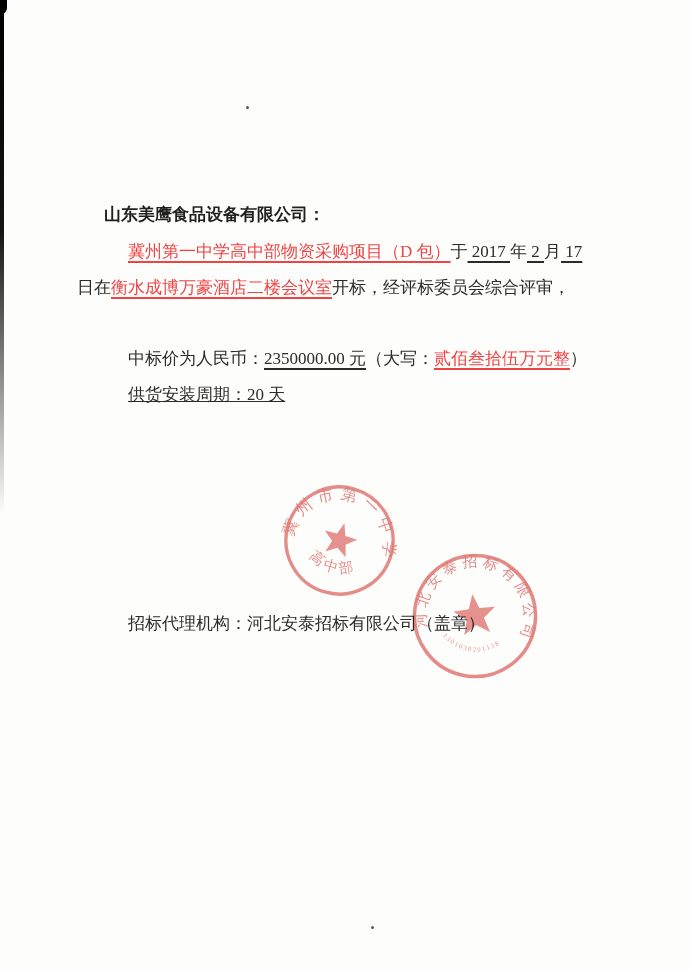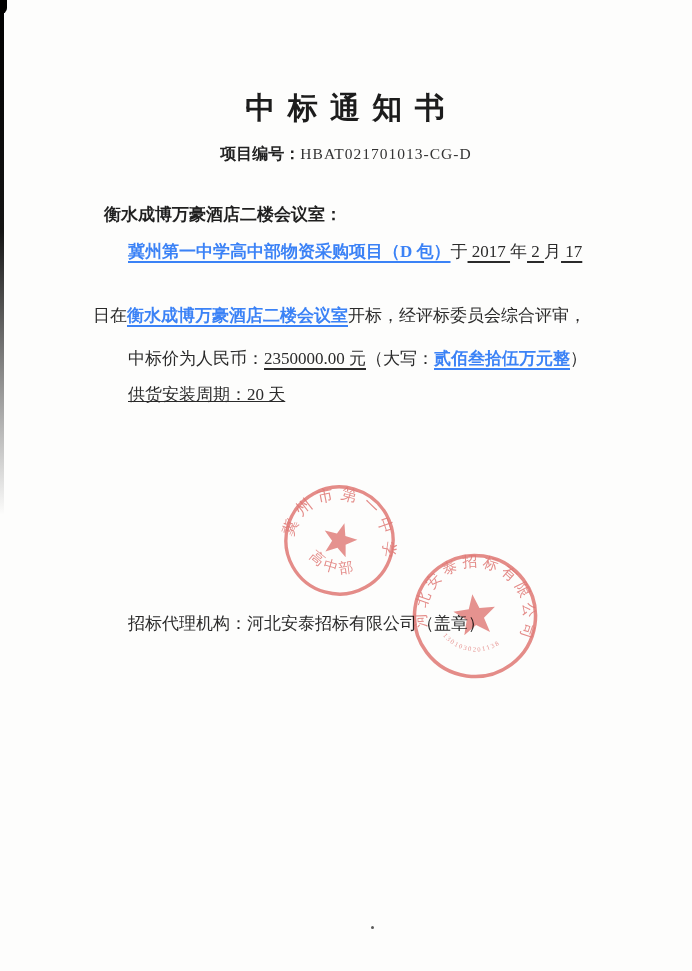--- a/index.html
+++ b/index.html
@@ -41,29 +41,29 @@
   }
   .project-value{
     font-family:"Liberation Serif","DejaVu Serif",serif;
     font-size:15.5px;letter-spacing:1px;color:#333;
   }
 
   .line{
     position:absolute;white-space:nowrap;
     font-size:17px;line-height:24px;color:#2b2b2b;
   }
-  .bold{font-weight:700;color:#3b82f6;}
+  .bold{font-weight:400;color:#ef4444;}
   .ul{
     text-decoration:underline;
     text-underline-offset:4px;
     text-decoration-thickness:1.5px;
   }
   .addressee{left:104px;top:203px;font-weight:700;color:#1f1f1f;}
   .l-indent{left:128px;}
-  .l-flush{left:93px;margin-top:28px;}
+  .l-flush{left:77px;}
   .t-l2{top:240px;}
   .t-l3{top:276px;}
   .t-l4{top:311px;}
   .t-price{top:347px;text-align:center;}
   .t-delivery{top:383px;text-decoration:underline;}
   .t-notice{top:456px;}
   .t-tenderer{top:534px;}
   .t-agency{top:596px;margin-top:16px;}
   .t-date{top:741px;left:412px;}
 
@@ -78,27 +78,23 @@
 </head>
 <body>
 
 <div class="page">
 
   <div class="scan-edge"></div>
   <div class="scan-edge-top"></div>
   <div class="speck s1"></div>
   <div class="speck s2"></div>
 
-  <div class="doc-title">中 标 通 知 书</div>
 
-  <div class="project-line">
-    <span class="project-label">项目编号：</span><span class="project-value">HBAT021701013-CG-D</span>
-  </div>
 
-  <div class="line addressee">衡水成博万豪酒店二楼会议室：</div>
+  <div class="line addressee">山东美鹰食品设备有限公司：</div>
 
   <div class="line l-indent t-l2">
     <span class="bold ul">冀州第一中学高中部物资采购项目（D 包）</span><span>于</span><span class="ul">&nbsp;2017&nbsp;</span><span>年</span><span class="ul">&nbsp;2&nbsp;</span><span>月</span><span class="ul">&nbsp;17</span>
   </div>
 
   <div class="line l-flush t-l3">
     <span>日在</span><span class="bold ul">衡水成博万豪酒店二楼会议室</span><span>开标，经评标委员会综合评审，</span>
   </div>
 
 

